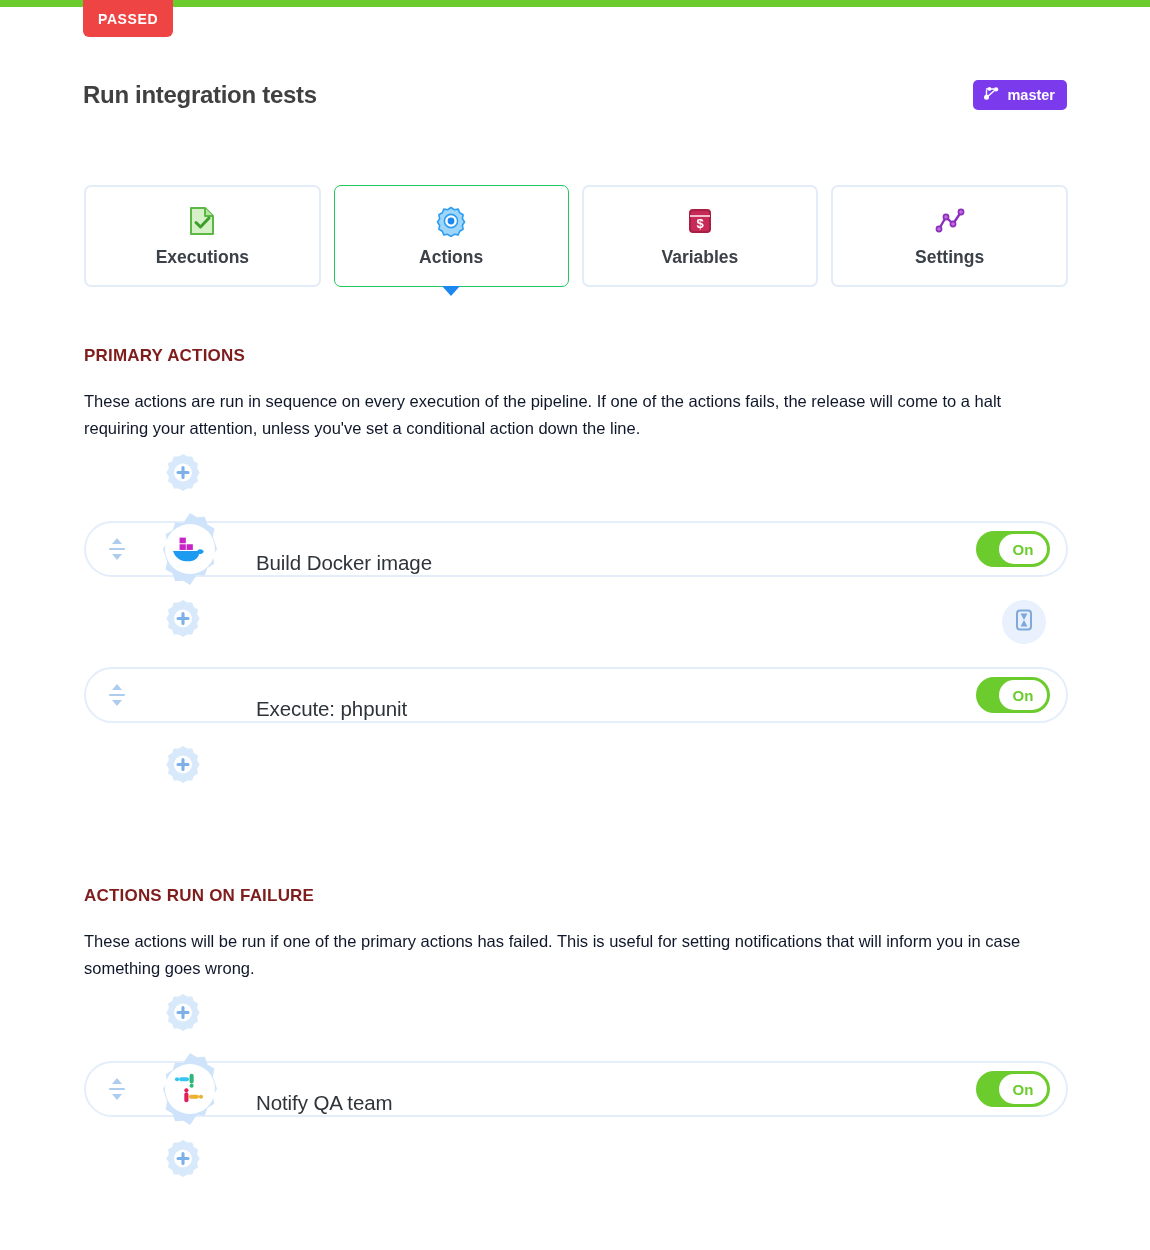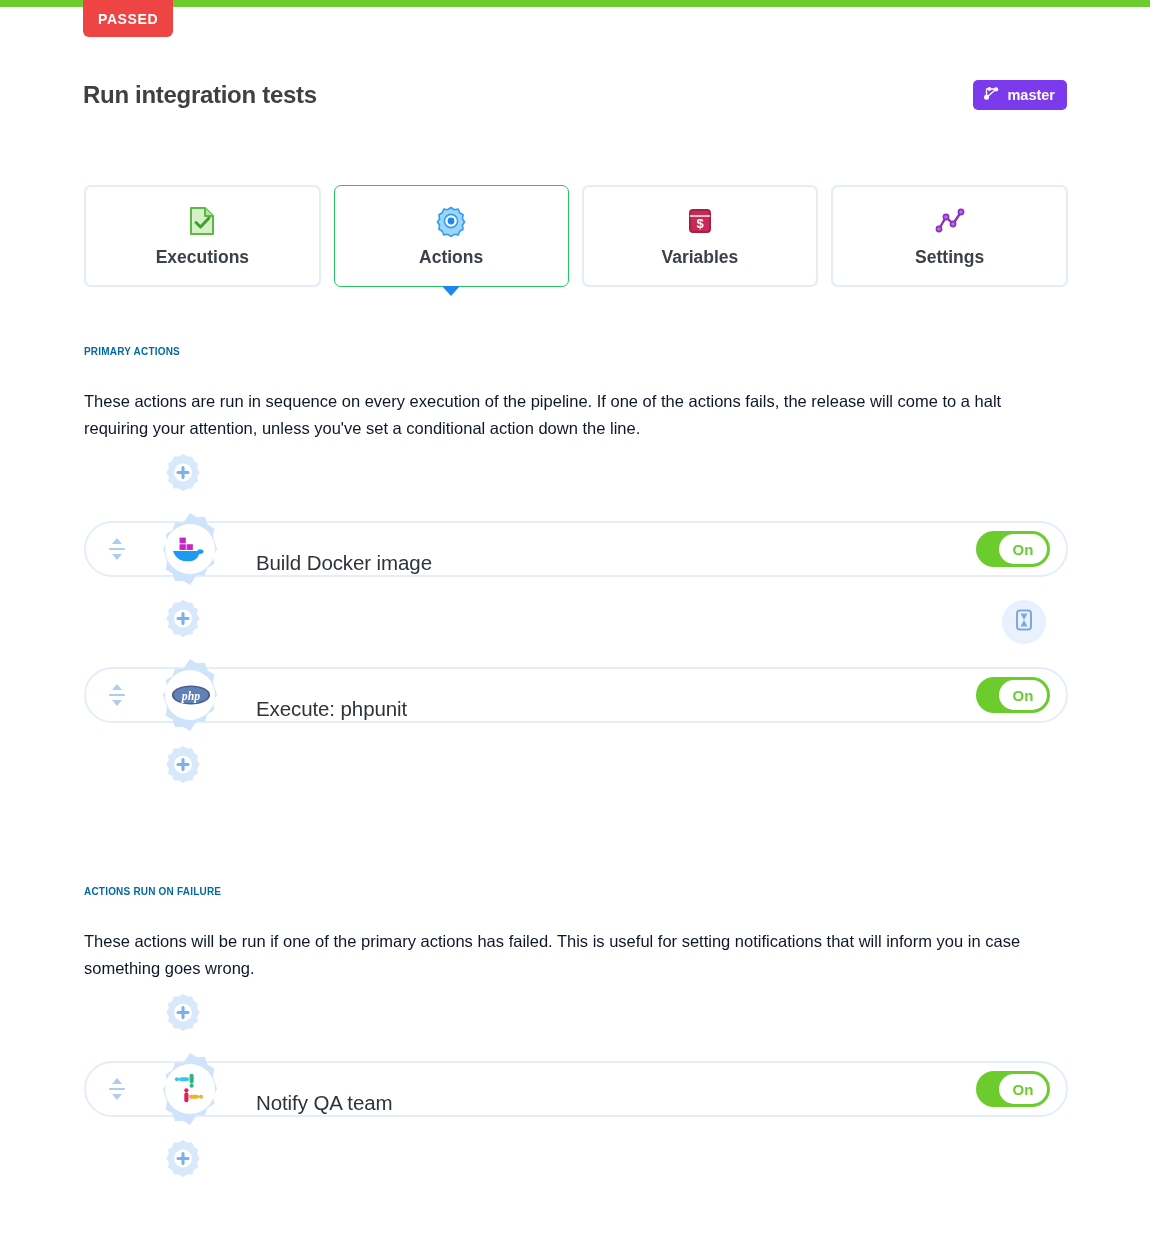--- a/index.html
+++ b/index.html
@@ -109,23 +109,23 @@
     border-left: 9px solid transparent;
     border-right: 9px solid transparent;
     border-top: 10px solid #1b87ef;
   }
   .tab-icon { width: 32px; height: 32px; display: block; }
 
   
   .section-head {
     position: absolute;
     left: 84px;
-    font-size: 10px;
-    font-weight: bold;
-    color: #0369a1;
+    font-size: 17px;
+    font-weight: bold;
+    color: #7f1d1d;
     letter-spacing: .2px;
   }
   .section-desc {
     position: absolute;
     left: 84px;
     width: 985px;
     font-size: 16.5px;
     line-height: 1.65;
     color: #0f172a;
   }
@@ -366,35 +366,20 @@
       <svg width="20" height="26" viewBox="0 0 20 26" xmlns="http://www.w3.org/2000/svg">
         <path d="M10 2l5 6H5z" fill="#aeccee"></path>
         <path d="M3 13h14" stroke="#aeccee" stroke-width="2.2" stroke-linecap="round"></path>
         <path d="M10 24l5-6H5z" fill="#aeccee"></path>
       </svg>
     </span>
     <span class="row-title">Execute: phpunit</span>
     <div class="toggle">
       <span class="toggle-knob">On</span>
     </div>
-  </div>
-  <div class="action-icon-holder" style="top:215px; margin-top:-10px;">
-    <span class="gear-bg">
-      <svg viewBox="0 0 76 76" width="76" height="76" xmlns="http://www.w3.org/2000/svg">
-        <path d="M38 2l6.9 4.2 8-.4 2.6 7.6 6.9 4.1-1.5 7.9L65 38l-4.2 6.9 1.5 7.9-6.9 4.1-2.6 7.6-8-.4L38 74l-6.9-4.2-8 .4-2.6-7.6-6.9-4.1 1.5-7.9L11 38l4.2-6.9-1.5-7.9 6.9-4.1 2.6-7.6 8 .4z" fill="#cfe4fa"></path>
-        <circle cx="38" cy="38" r="25" fill="#ffffff"></circle>
-      </svg>
-    </span>
-    <span class="glyph">
-      <svg viewBox="0 0 44 24" width="40" height="38" xmlns="http://www.w3.org/2000/svg">
-        <ellipse cx="22" cy="12" rx="21" ry="10.5" fill="#4f5b93"></ellipse>
-        <ellipse cx="22" cy="12" rx="19" ry="8.8" fill="#6181b6"></ellipse>
-        <text x="22" y="17" text-anchor="middle" font-family="Liberation Serif, serif" font-size="13" font-weight="bold" font-style="italic" fill="#ffffff">php</text>
-      </svg>
-    </span>
   </div>
 
   <div class="gear-add" style="top:292px">
     <svg viewBox="0 0 46 46" width="46" height="46" xmlns="http://www.w3.org/2000/svg">
       <path d="M23 2l4.3 2.6 4.9-.2 1.6 4.6 4.2 2.5-.9 4.8 2.6 4.2-2.6 4.2.9 4.8-4.2 2.5-1.6 4.6-4.9-.2L23 39l-4.3-2.6-4.9.2-1.6-4.6-4.2-2.5.9-4.8L6.3 20.5l2.6-4.2-.9-4.8 4.2-2.5 1.6-4.6 4.9.2z" fill="#d8e9fb"></path>
       <circle cx="23" cy="20.5" r="9" fill="#ffffff"></circle>
       <path d="M23 15.5v10M18 20.5h10" stroke="#7bb1e8" stroke-width="3.1" stroke-linecap="round"></path>
     </svg>
   </div>
 </div>

